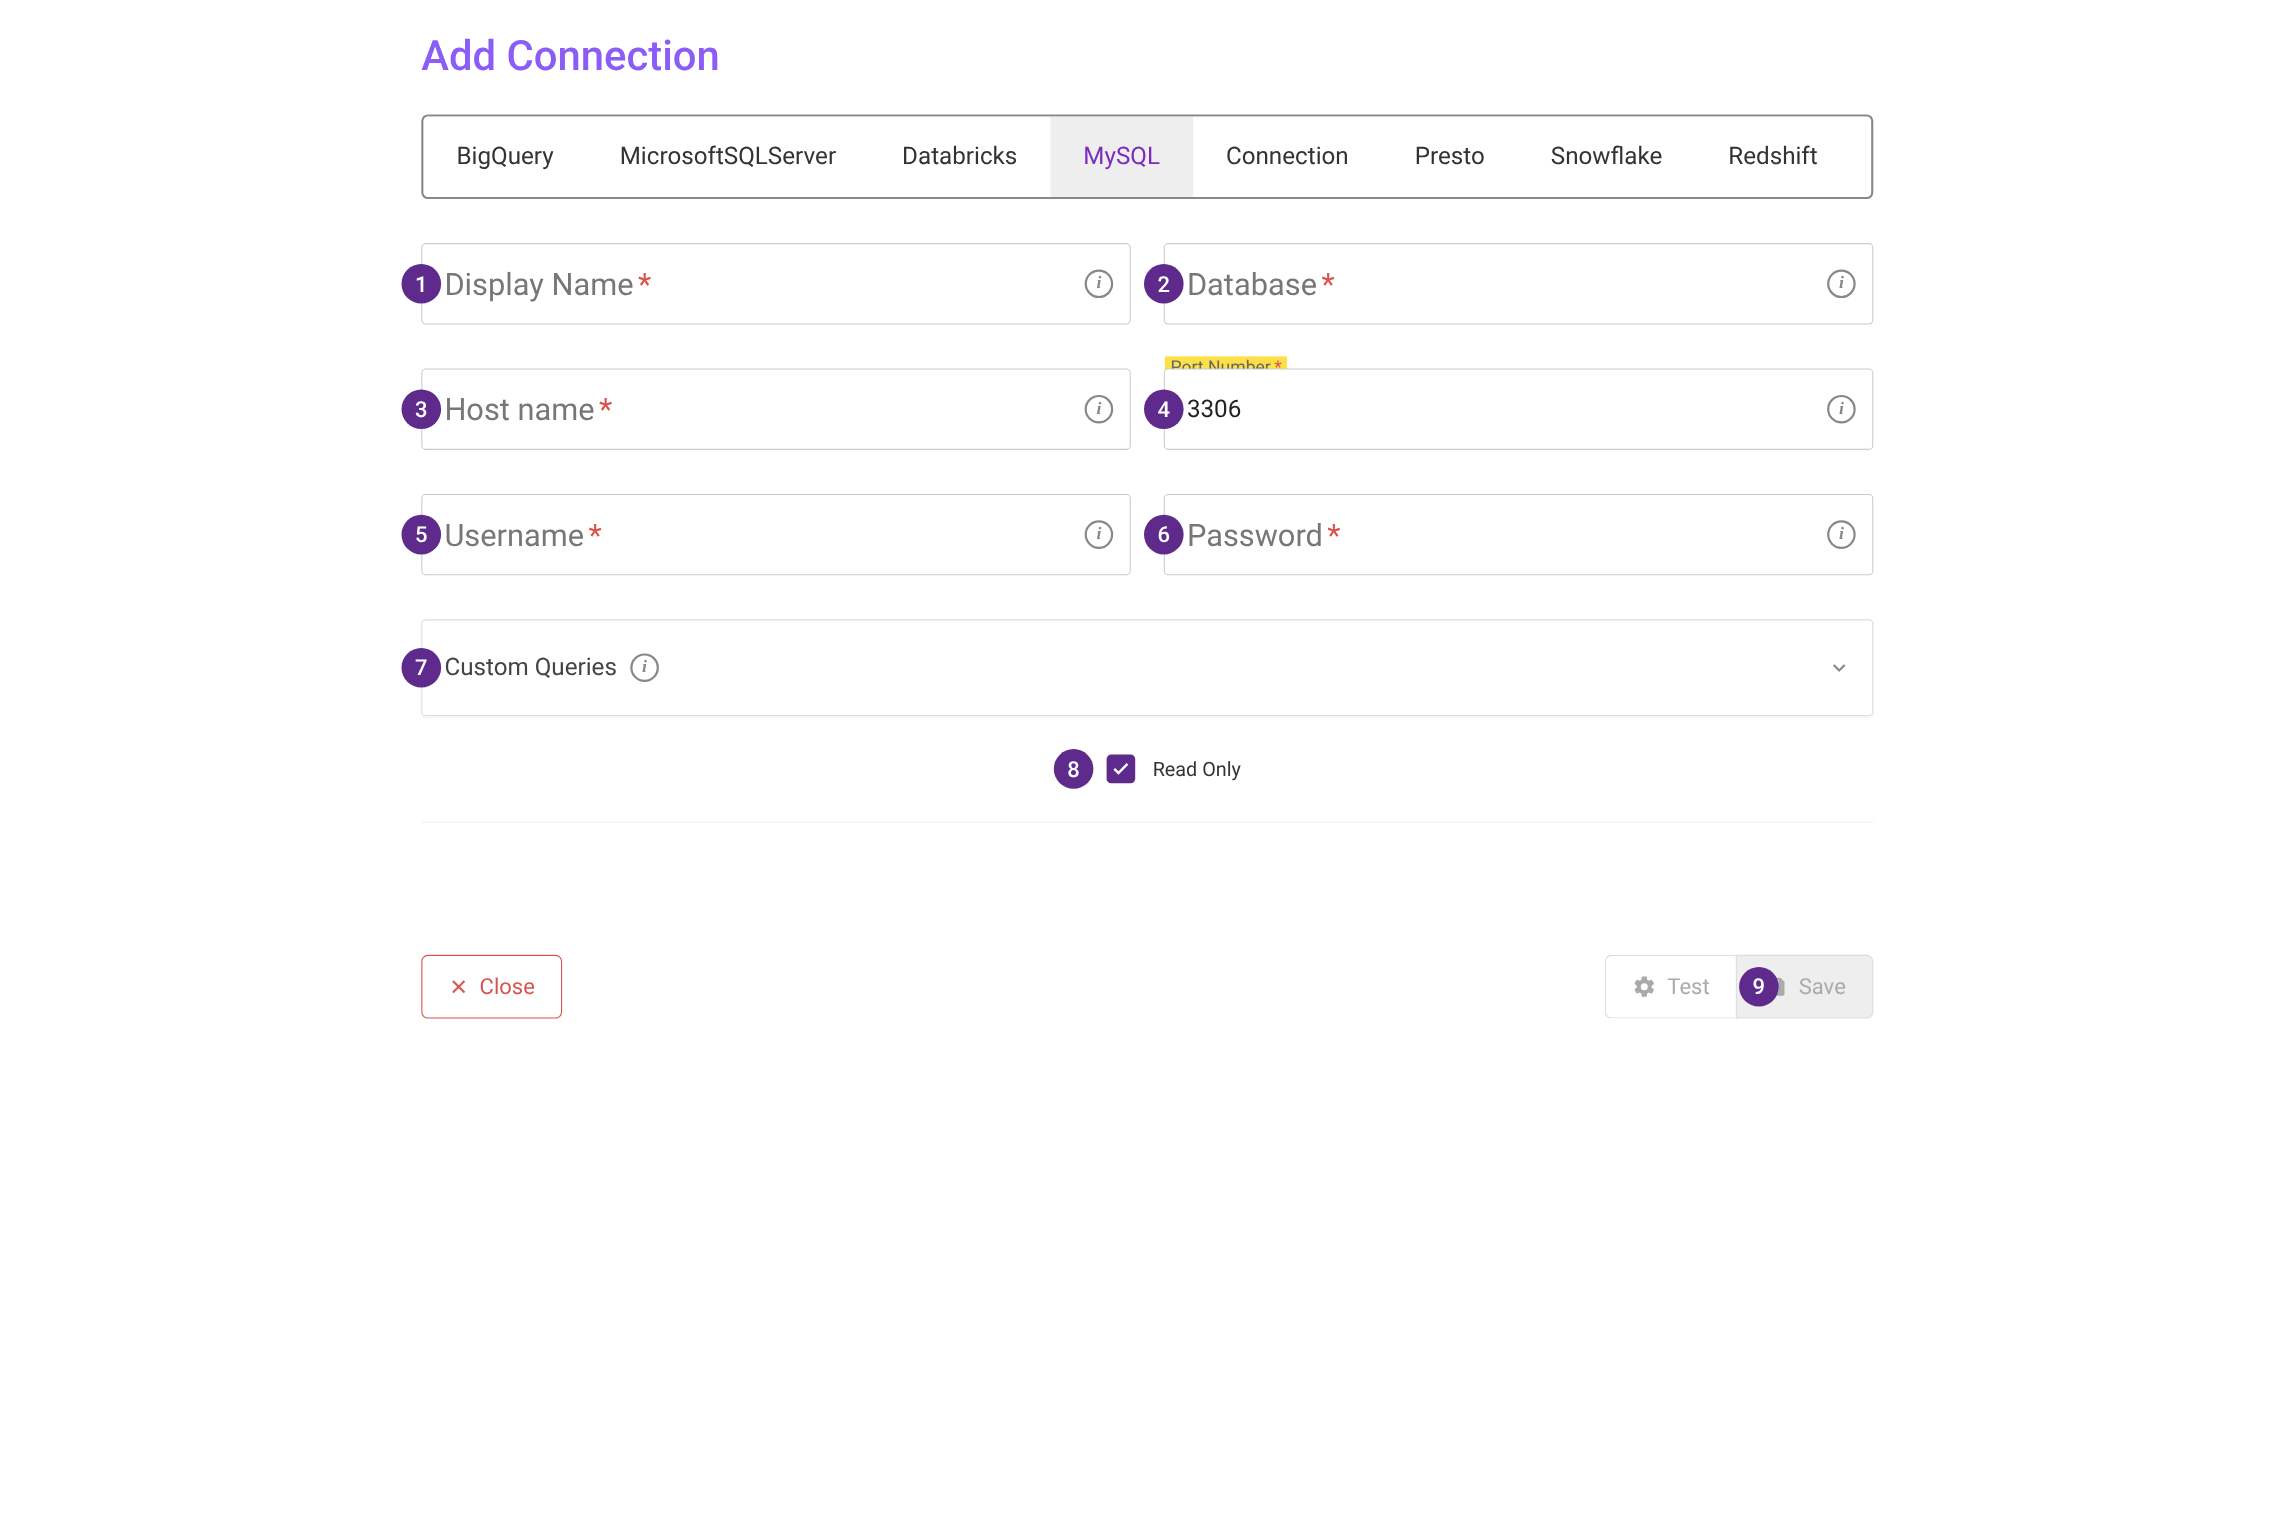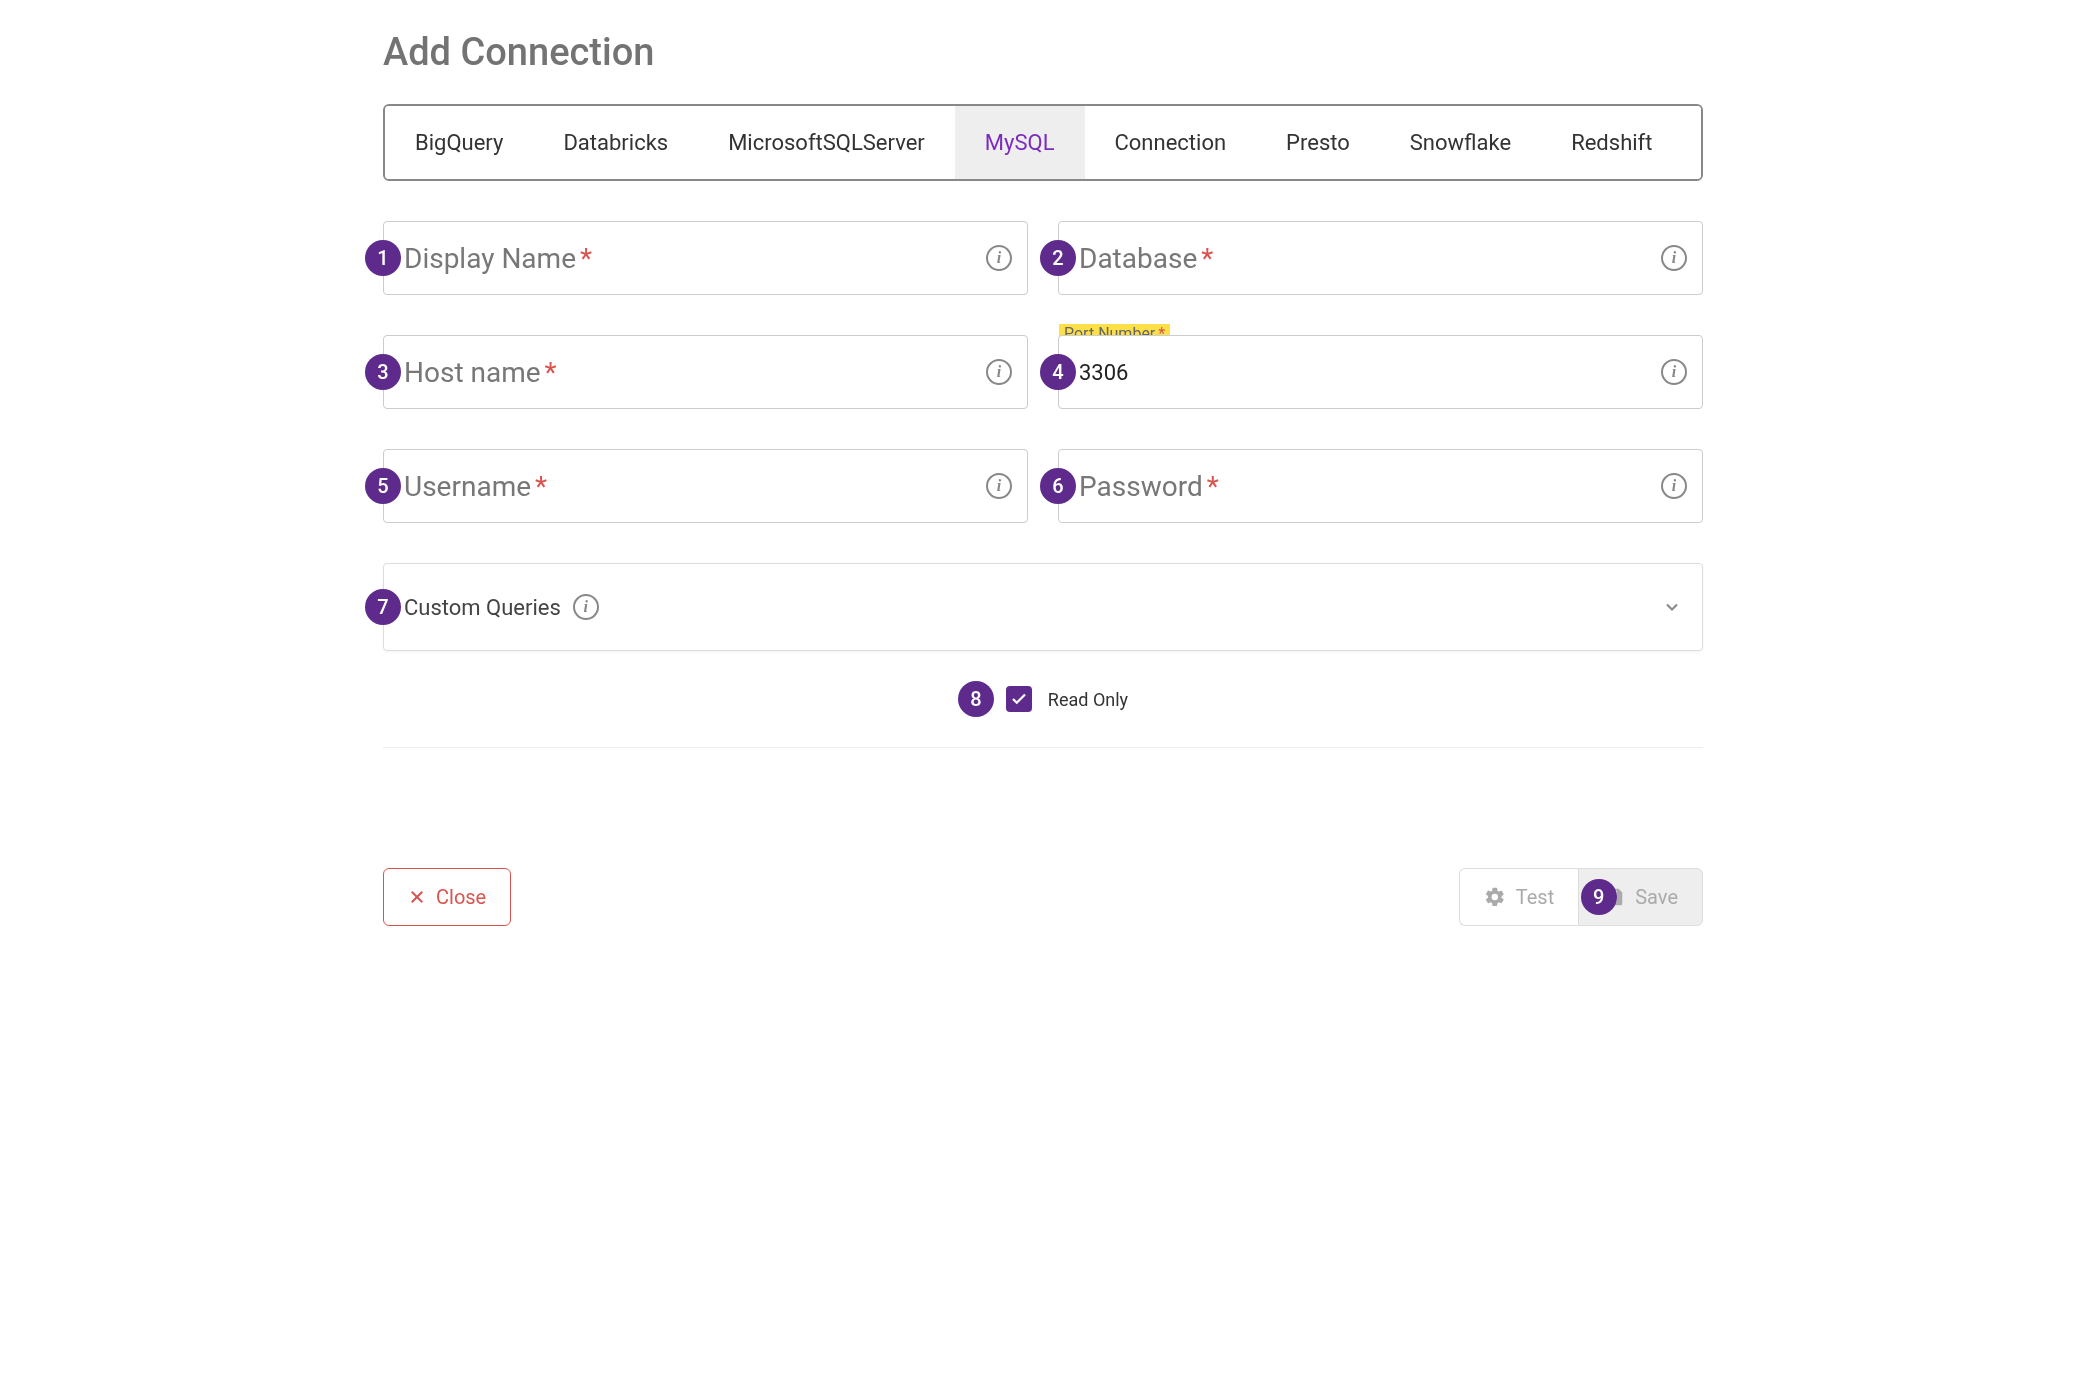--- a/index.html
+++ b/index.html
@@ -15,21 +15,21 @@
     }
     .container {
       max-width: 1320px;
       margin: 0 auto;
       position: relative;
     }
     h1 {
       font-size: 38px;
       font-weight: 500;
       margin-bottom: 30px;
-      color: #737373;
+      color: #8b5cf6;
     }
     .tabs {
       display: flex;
       border: 2px solid #888;
       border-radius: 6px;
       overflow: hidden;
       margin-bottom: 40px;
     }
     .tab {
       padding: 24px 30px;
@@ -274,22 +274,22 @@
     }
   </style>
 </head>
 <body>
 
 <div class="container">
   <h1>Add Connection</h1>
 
   <div class="tabs">
     <div class="tab">BigQuery</div>
+    <div class="tab">MicrosoftSQLServer</div>
     <div class="tab">Databricks</div>
-    <div class="tab">MicrosoftSQLServer</div>
     <div class="tab selected">MySQL</div>
     <div class="tab">Connection</div>
     <div class="tab">Presto</div>
     <div class="tab">Snowflake</div>
     <div class="tab">Redshift</div>
     <div class="tab">ConnectionString</div>
   </div>
 
   <div class="form-grid">
 

